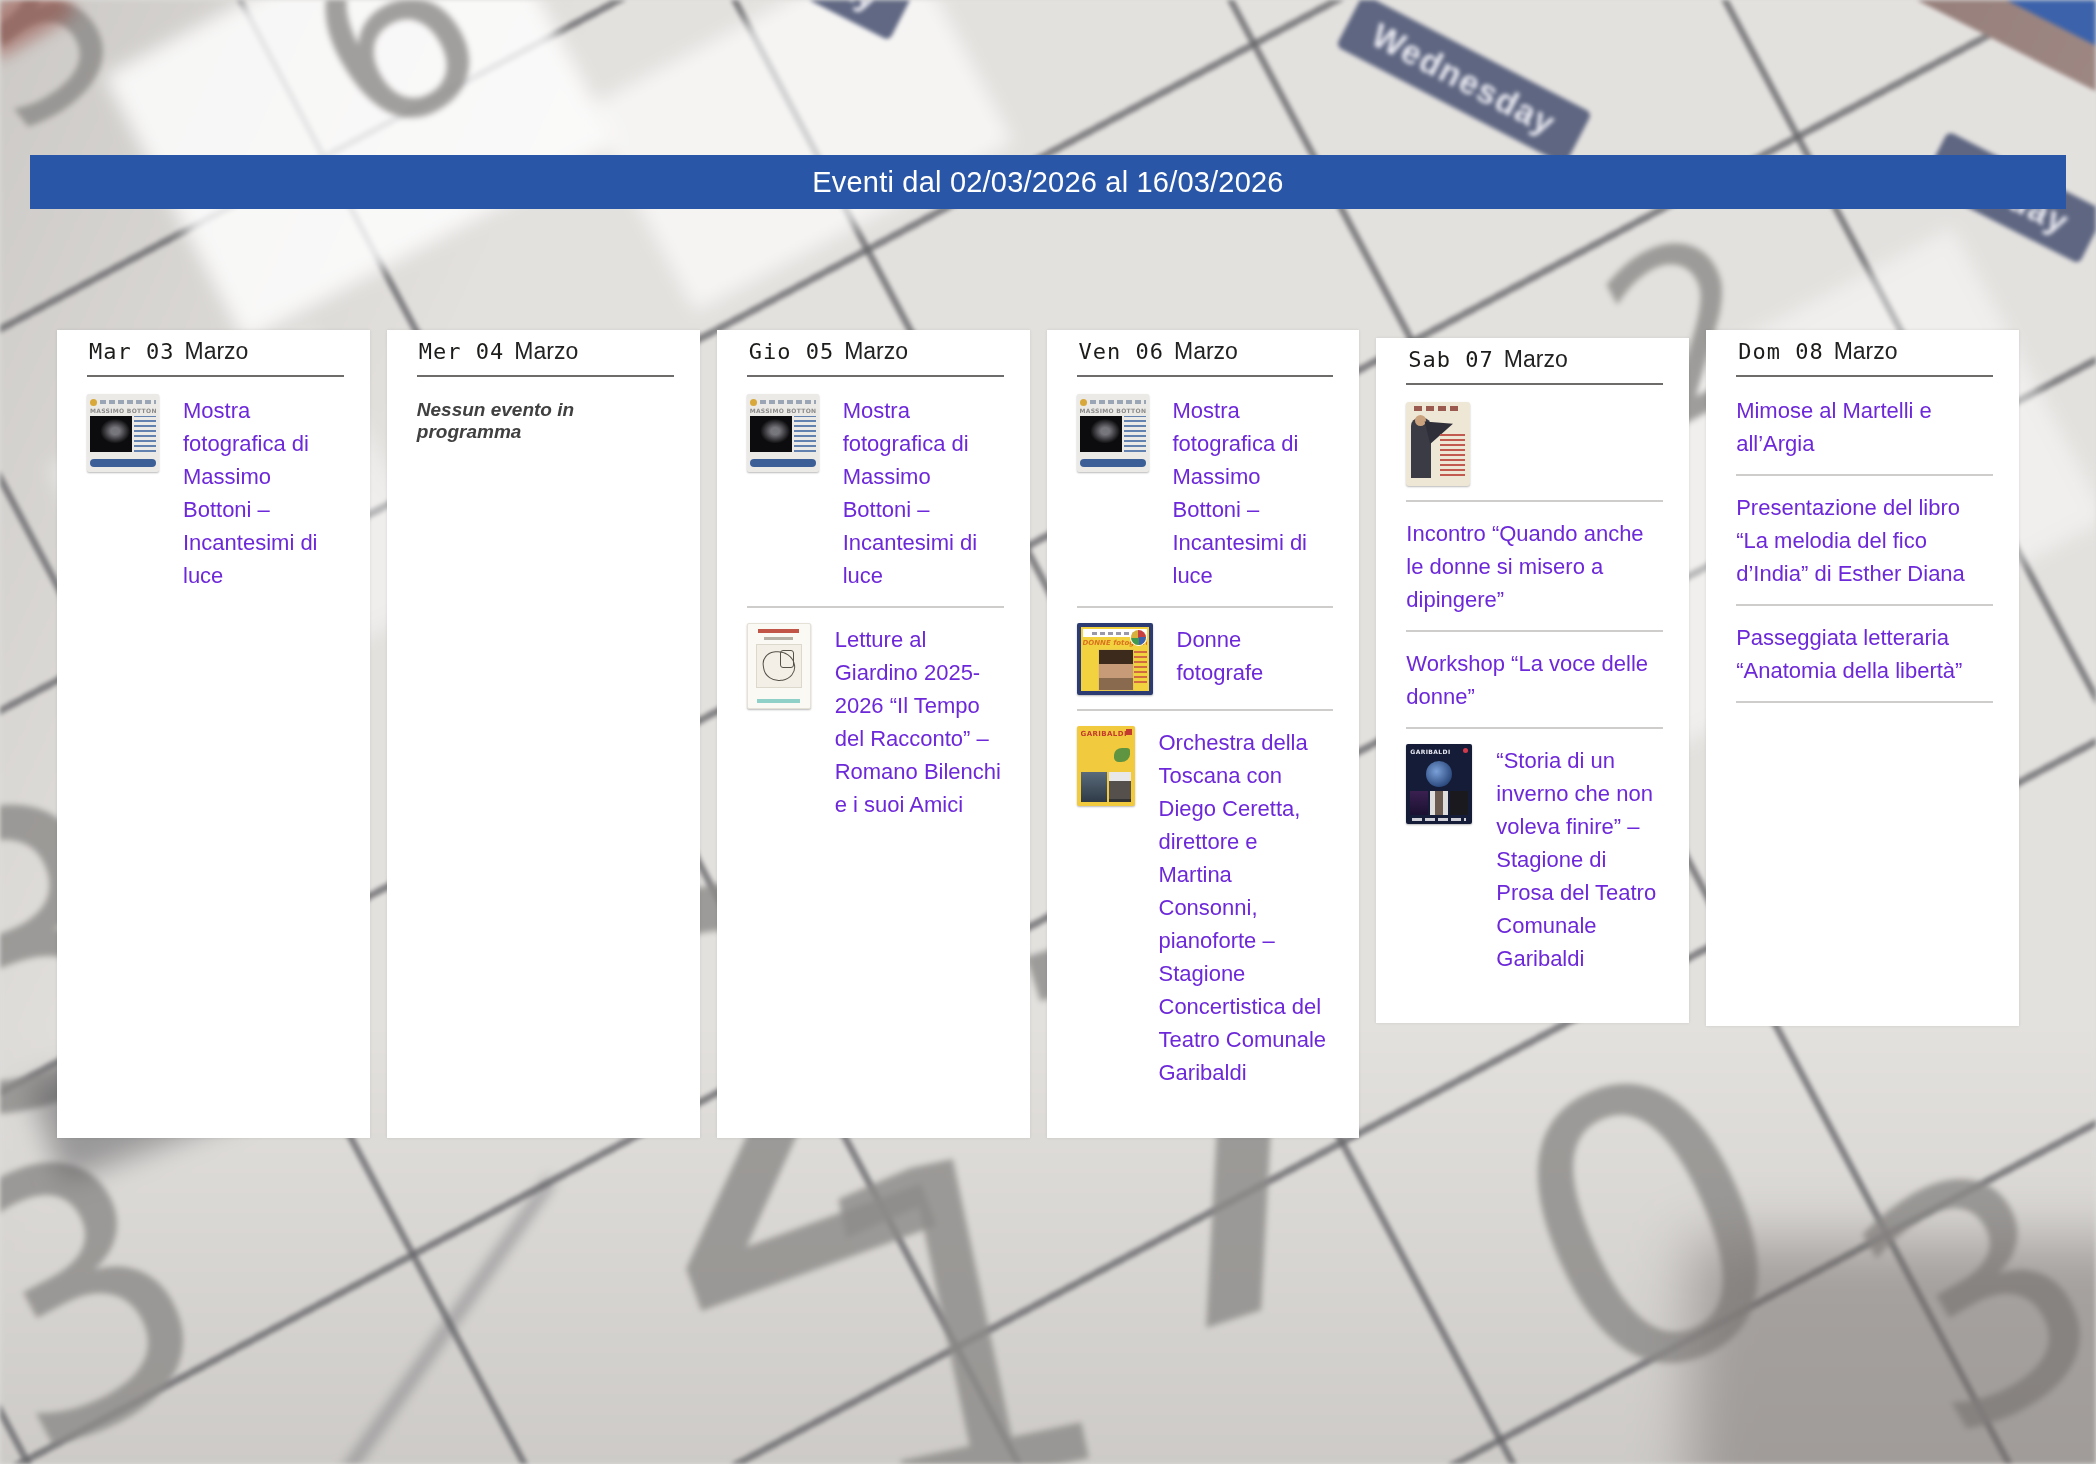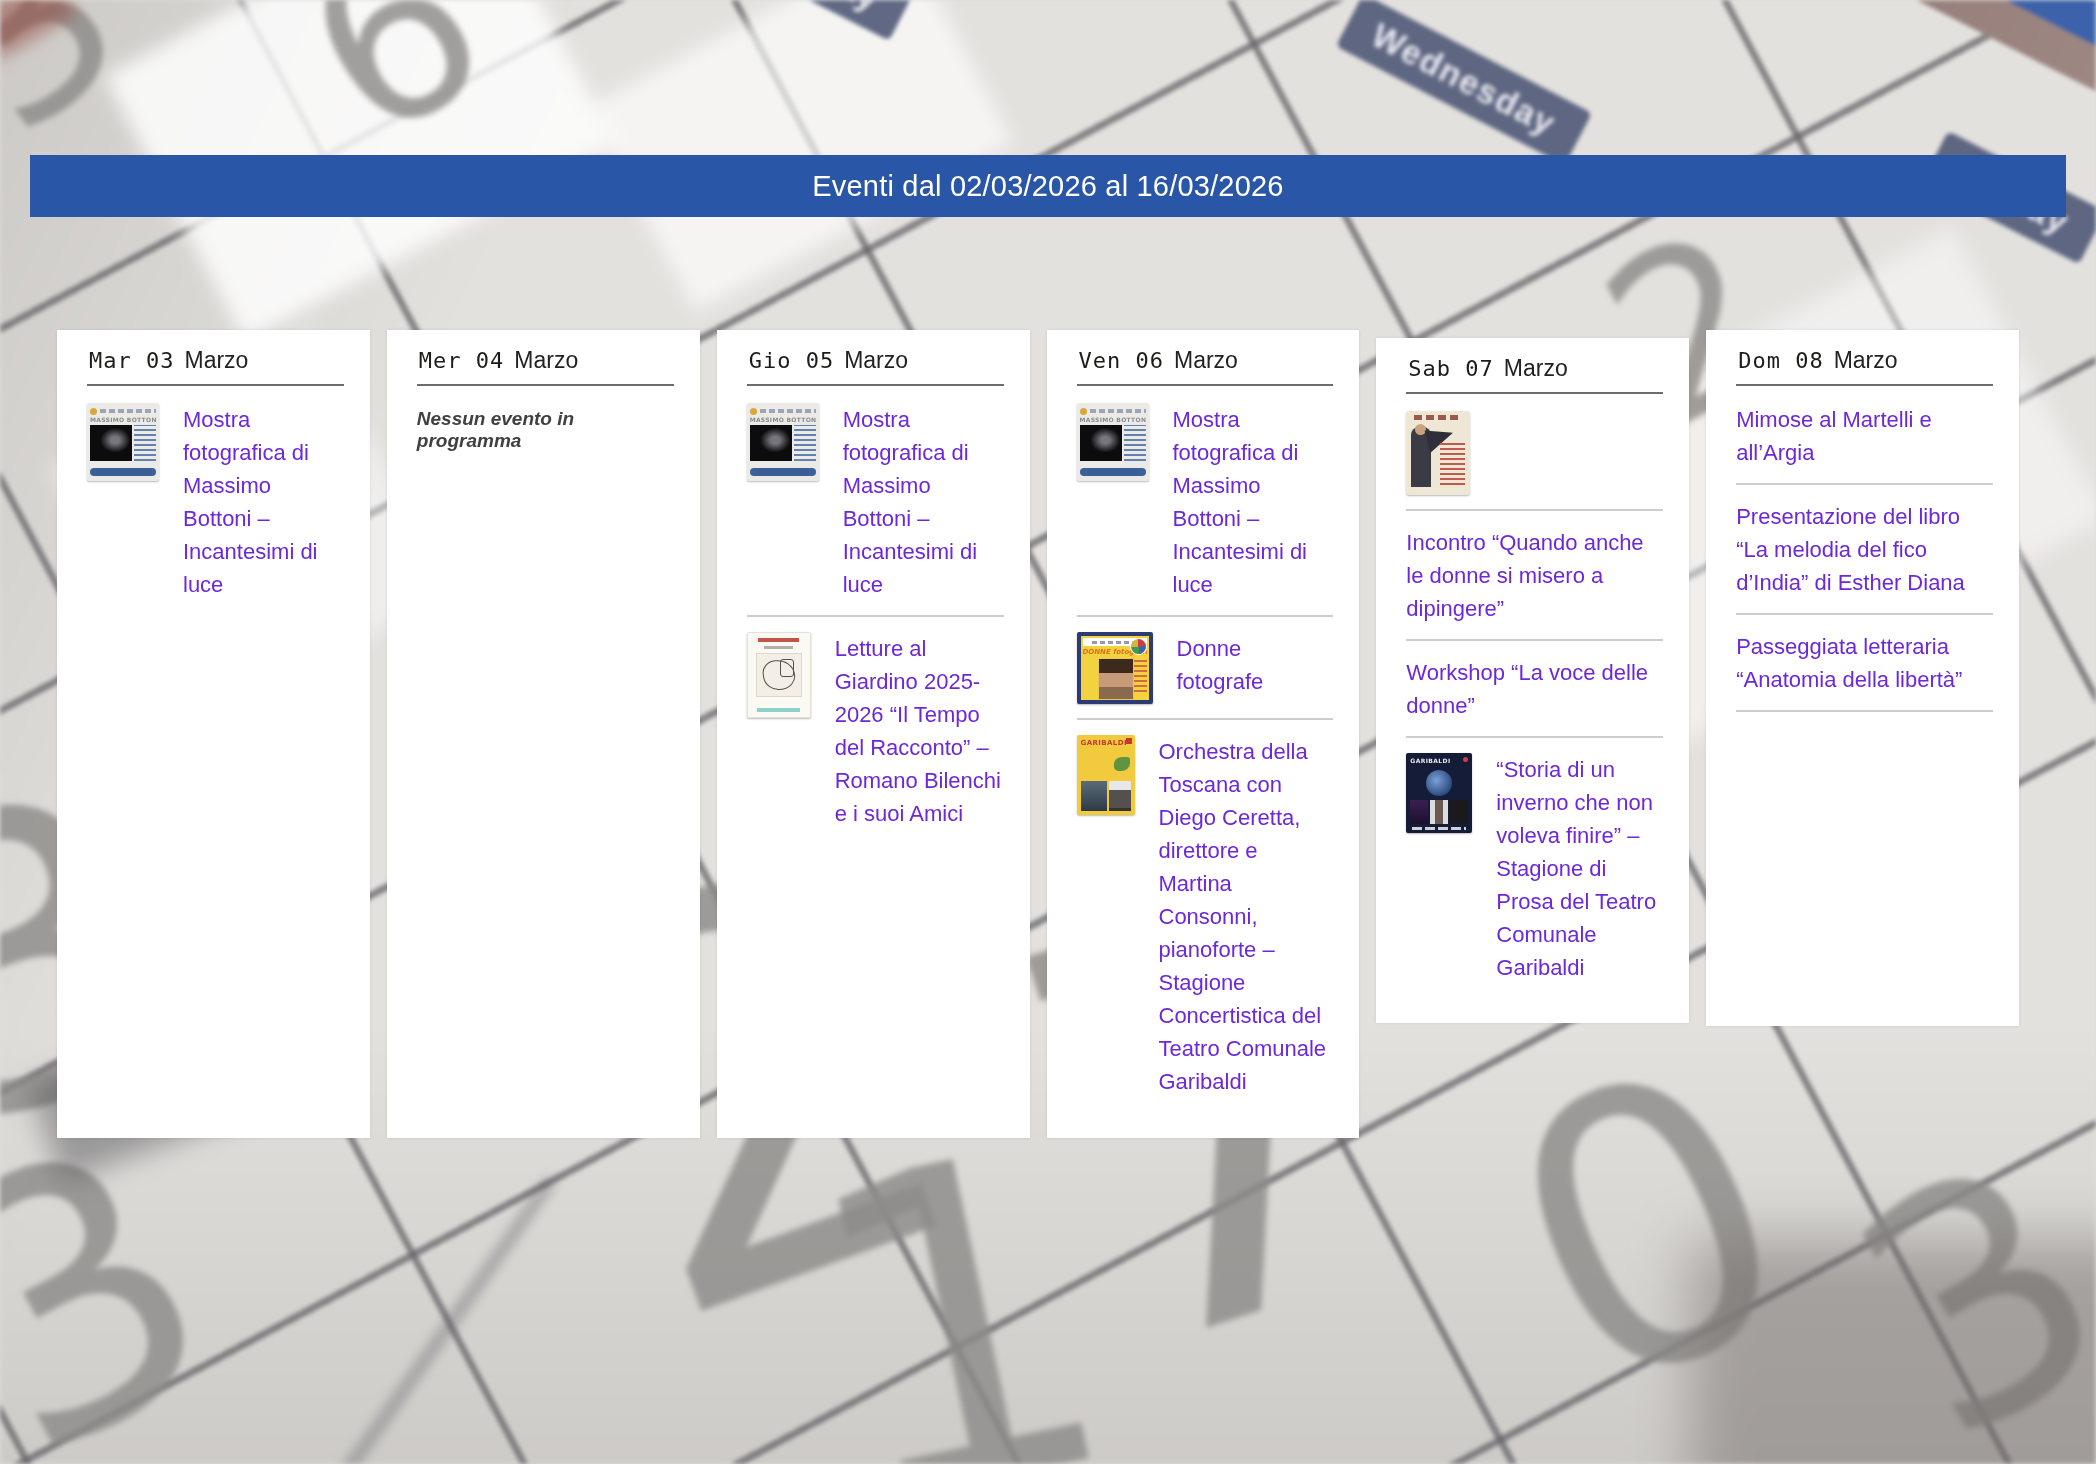--- a/index.html
+++ b/index.html
@@ -18,28 +18,28 @@
       background:
         repeating-linear-gradient(90deg,transparent 0 430px,rgba(104,103,107,.78) 430px 437px),
         repeating-linear-gradient(0deg,transparent 0 330px,rgba(104,103,107,.78) 330px 337px);}
   .bg-cell{position:absolute;background:rgba(255,255,255,.82);filter:blur(9px);transform:rotate(-28deg);}
   .bg-digit{position:absolute;font-family:"DejaVu Sans",sans-serif;color:#8e8c8a;opacity:.82;line-height:1;filter:blur(2px);}
   .day-bar{position:absolute;background:rgba(84,92,122,.93);color:#e9e9f0;border-radius:6px;
       padding:10px 28px;font-size:34px;font-weight:600;letter-spacing:1.5px;white-space:nowrap;}
   .bg-band{position:absolute;}
   .streak{position:absolute;}
   
-  .banner{position:absolute;left:30px;right:30px;top:155px;height:62px;background:#2a56a7;
+  .banner{position:absolute;left:30px;right:30px;top:155px;height:54px;background:#2a56a7;
       display:flex;align-items:center;justify-content:center;z-index:5;}
   .banner span{color:#ffffff;font-size:29px;letter-spacing:.2px;}
   
   .grid-wrap{position:absolute;left:57px;top:330px;width:1962px;z-index:6;
       display:grid;grid-template-columns:repeat(6,1fr);gap:17px;align-items:start;}
   .card{background:#ffffff;box-shadow:0 0 3px rgba(0,0,0,.10);
-      padding:13px 26px 24px 30px;box-sizing:border-box;min-height:808px;}
+      padding:4px 26px 24px 30px;box-sizing:border-box;min-height:808px;}
   .card:nth-child(5){min-height:685px;margin-top:8px;}
   .card:nth-child(6){min-height:696px;margin-top:0;}
   .day-h{margin:0 0 2px 0;padding:4px 0 10px 2px;border-bottom:2px solid #6e6c6a;
       font-weight:normal;display:flex;align-items:baseline;}
   .day-date{font-family:"DejaVu Sans Mono",monospace;font-size:22px;color:#1c1c1a;letter-spacing:1px;}
   .day-month{font-size:23px;color:#222;margin-left:10px;font-weight:500;text-align:center;}
   .empty{display:block;margin-top:22px;font-style:italic;font-size:19px;color:#404040;font-weight:600;font-family:"Liberation Sans",sans-serif;}
   .event{display:flex;align-items:flex-start;padding:15px 0 14px 0;}
   .divider{border-top:2px solid #cfcdcb;height:0;}
   .thumb-wrap{flex:0 0 auto;margin-right:24px;cursor:pointer;}

